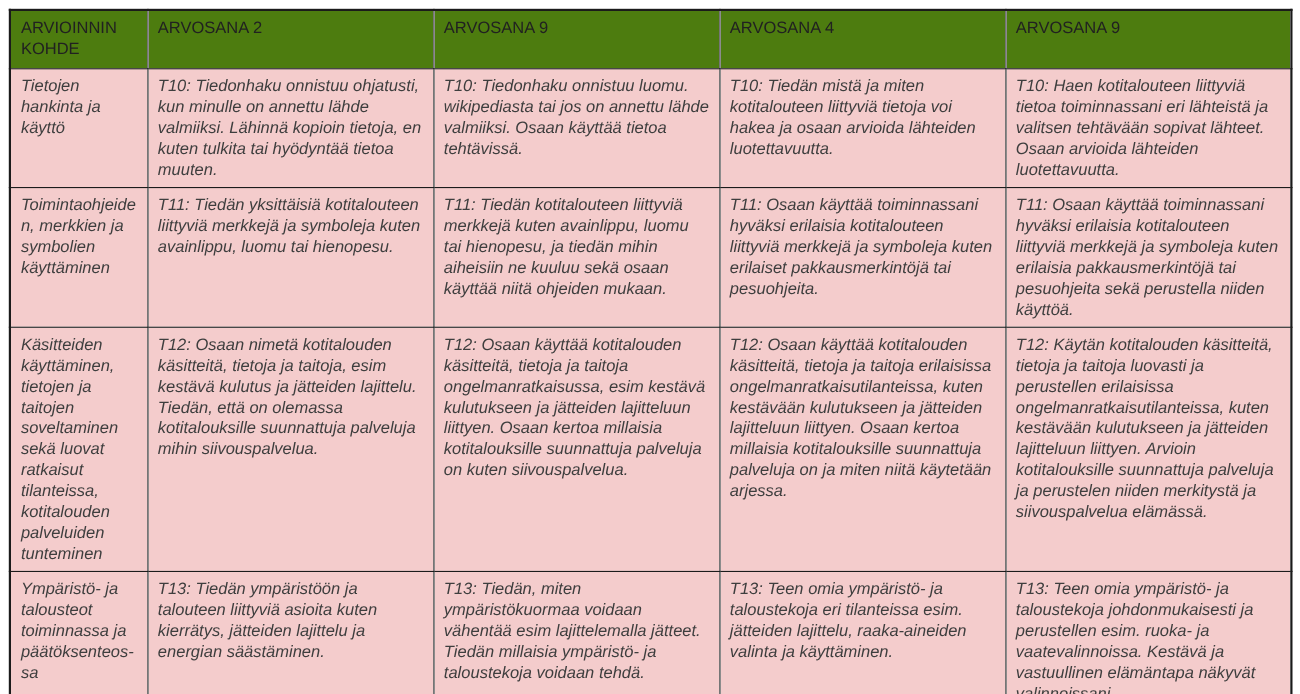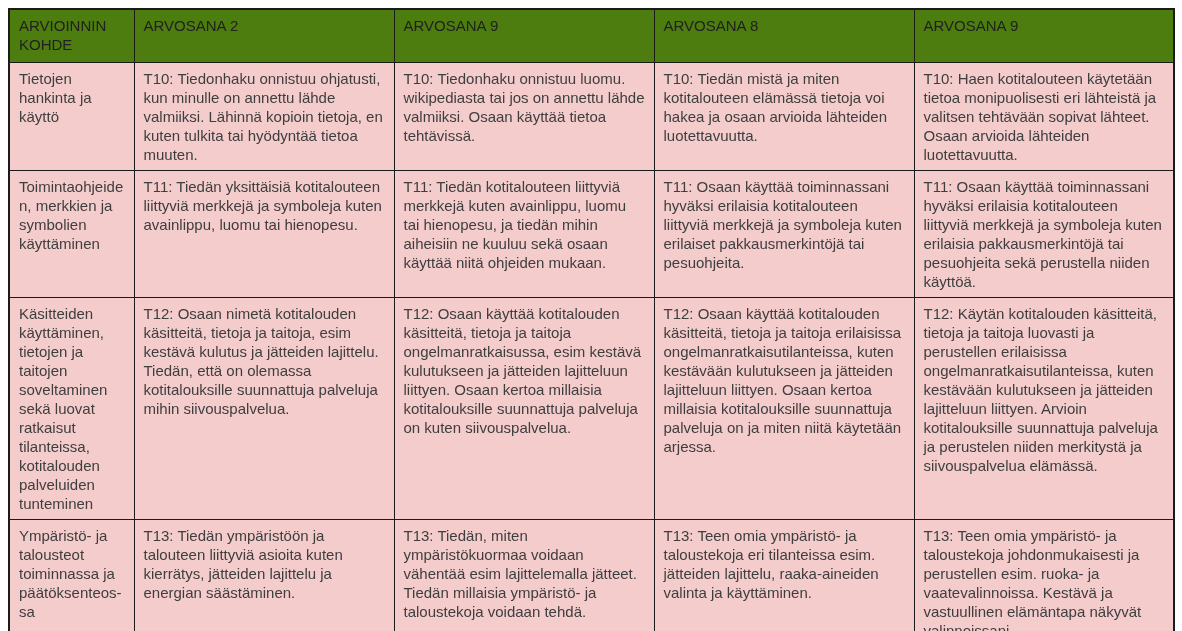--- a/index.html
+++ b/index.html
@@ -35,20 +35,21 @@
   }
   table.rubric th {
     background: #4d7c0f;
     color: var(--header-text, #212121);
     font-weight: normal;
     height: 53px;
   }
   table.rubric td {
     background: var(--cell-background, #f4cccc);
     color: var(--body-text, #3e3e3e);
+    font-style: italic;
   }
   td.crit {
     overflow-wrap: break-word;
     word-break: break-word;
   }
   col.c-crit  { width: 125px; }
   col.c-grade { width: 260px; }
   tr.r0 { height: 107px; }
   tr.r1 { height: 123px; margin-left: 14px; }
   tr.r2 { height: 207px; }
@@ -64,31 +65,31 @@
       <col class="c-grade">
       <col class="c-grade">
       <col class="c-grade">
       <col class="c-grade">
     </colgroup>
     <thead>
       <tr>
         <th>ARVIOINNIN KOHDE</th>
         <th>ARVOSANA 2</th>
         <th>ARVOSANA 9</th>
-        <th>ARVOSANA 8</th>
+        <th>ARVOSANA 4</th>
         <th>ARVOSANA 9</th>
       </tr>
     </thead>
     <tbody>
       <tr class="r0">
         <td class="crit">Tietojen hankinta ja käyttö</td>
         <td>T10: Tiedonhaku onnistuu ohjatusti, kun minulle on annettu lähde valmiiksi. Lähinnä kopioin tietoja, en kuten tulkita tai hyödyntää tietoa muuten.</td>
         <td>T10: Tiedonhaku onnistuu luomu. wikipediasta tai jos on annettu lähde valmiiksi. Osaan käyttää tietoa tehtävissä.</td>
-        <td>T10: Tiedän mistä ja miten kotitalouteen elämässä tietoja voi hakea ja osaan arvioida lähteiden luotettavuutta.</td>
-        <td>T10: Haen kotitalouteen käytetään tietoa monipuolisesti eri lähteistä ja valitsen tehtävään sopivat lähteet. Osaan arvioida lähteiden luotettavuutta.</td>
+        <td>T10: Tiedän mistä ja miten kotitalouteen liittyviä tietoja voi hakea ja osaan arvioida lähteiden luotettavuutta.</td>
+        <td>T10: Haen kotitalouteen liittyviä tietoa toiminnassani eri lähteistä ja valitsen tehtävään sopivat lähteet. Osaan arvioida lähteiden luotettavuutta.</td>
       </tr>
       <tr class="r1">
         <td class="crit">Toimintaohjeiden, merkkien ja symbolien käyttäminen</td>
         <td>T11: Tiedän yksittäisiä kotitalouteen liittyviä merkkejä ja symboleja kuten avainlippu, luomu tai hienopesu.</td>
         <td>T11: Tiedän kotitalouteen liittyviä merkkejä kuten avainlippu, luomu tai hienopesu, ja tiedän mihin aiheisiin ne kuuluu sekä osaan käyttää niitä ohjeiden mukaan.</td>
         <td>T11: Osaan käyttää toiminnassani hyväksi erilaisia kotitalouteen liittyviä merkkejä ja symboleja kuten erilaiset pakkausmerkintöjä tai pesuohjeita.</td>
         <td>T11: Osaan käyttää toiminnassani hyväksi erilaisia kotitalouteen liittyviä merkkejä ja symboleja kuten erilaisia pakkausmerkintöjä tai pesuohjeita sekä perustella niiden käyttöä.</td>
       </tr>
       <tr class="r2">
         <td class="crit">Käsitteiden käyttäminen, tietojen ja taitojen soveltaminen sekä luovat ratkaisut tilanteissa, kotitalouden palveluiden tunteminen</td>

